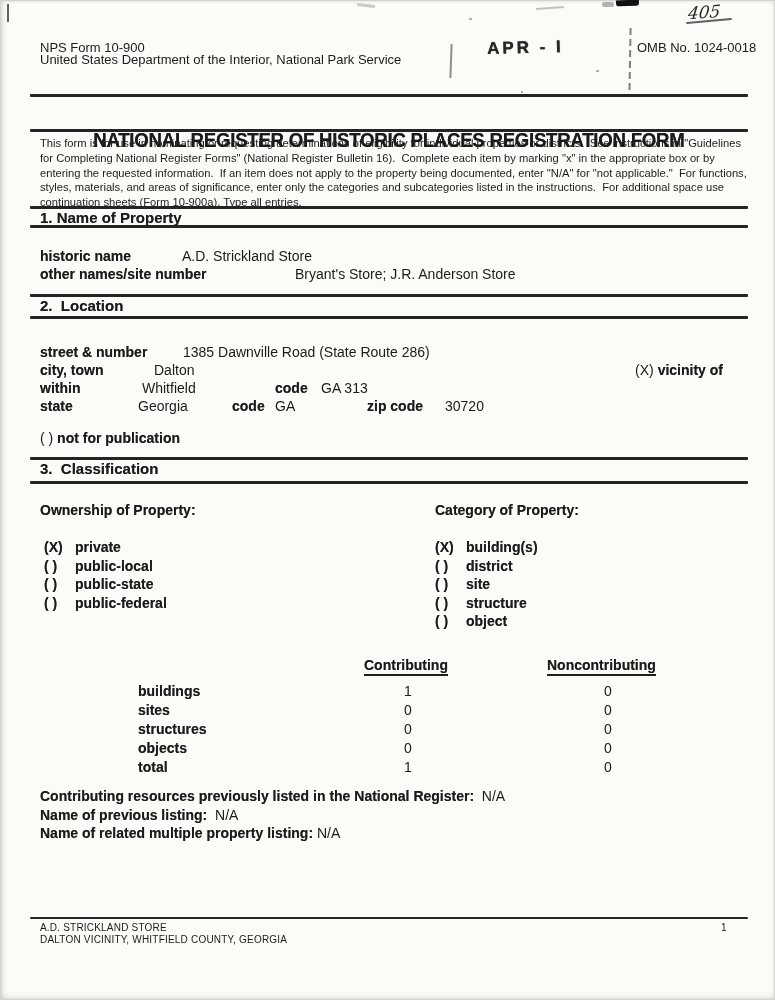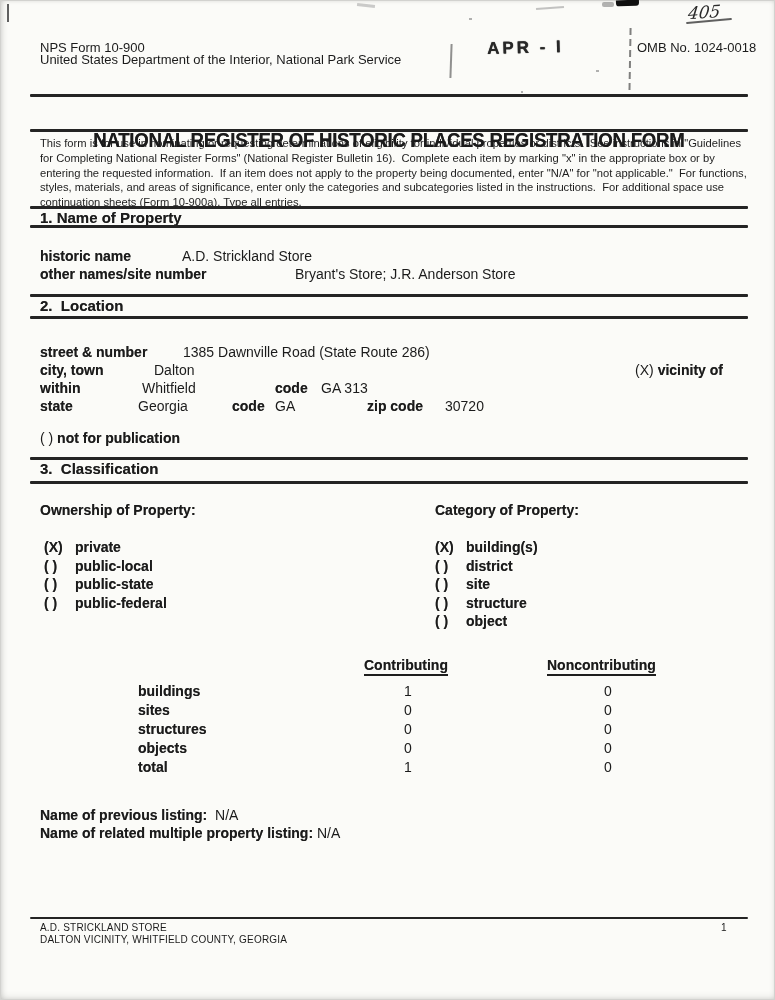--- a/index.html
+++ b/index.html
@@ -147,20 +147,21 @@
   <div class="cnum" style="left:578px;top:721px;">0</div>
 
   <div class="t fs14 b" style="left:138px;top:740px;">objects</div>
   <div class="cnum" style="left:378px;top:740px;">0</div>
   <div class="cnum" style="left:578px;top:740px;">0</div>
 
   <div class="t fs14 b" style="left:138px;top:759px;">total</div>
   <div class="cnum" style="left:378px;top:759px;">1</div>
   <div class="cnum" style="left:578px;top:759px;">0</div>
 
+  <div class="t fs14" style="left:40px;top:788px;"><span class="b">Contributing resources previously listed in the National Register:</span>  <span>N/A</span></div>
   <div class="t fs14" style="left:40px;top:807px;"><span class="b">Name of previous listing:</span>  <span>N/A</span></div>
   <div class="t fs14" style="left:40px;top:825px;"><span class="b">Name of related multiple property listing:</span> <span>N/A</span></div>
 
   <div class="rule" style="top:917px;height:2px;"></div>
   <div class="t fs10" style="left:40px;top:922px;letter-spacing:.2px;">A.D. STRICKLAND STORE</div>
   <div class="t fs10" style="left:40px;top:934px;letter-spacing:.2px;">DALTON VICINITY, WHITFIELD COUNTY, GEORGIA</div>
   <div class="t fs10" style="left:721px;top:922px;">1</div>
 
 </div>
 

